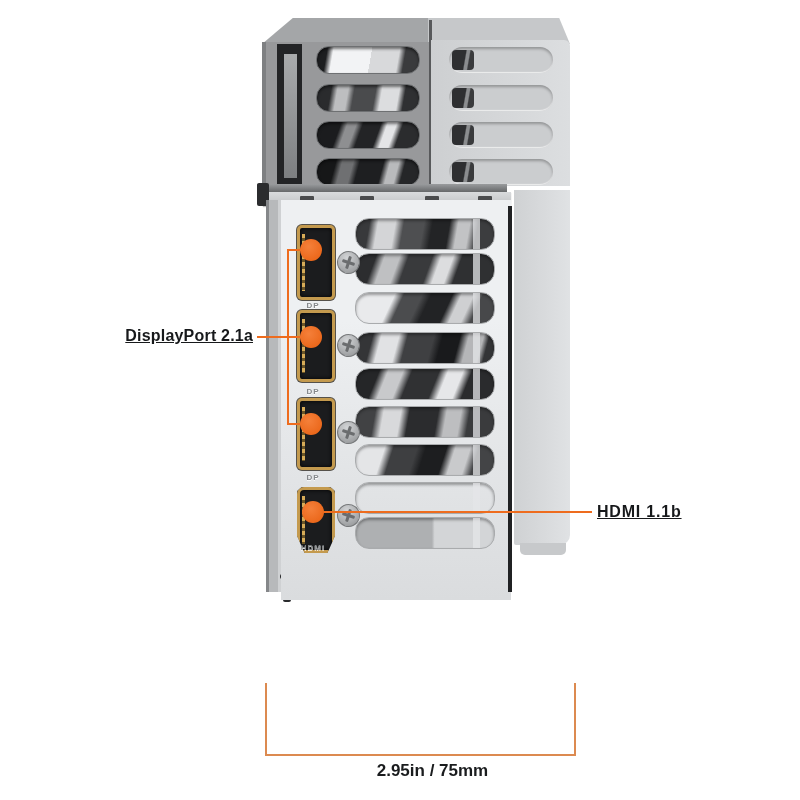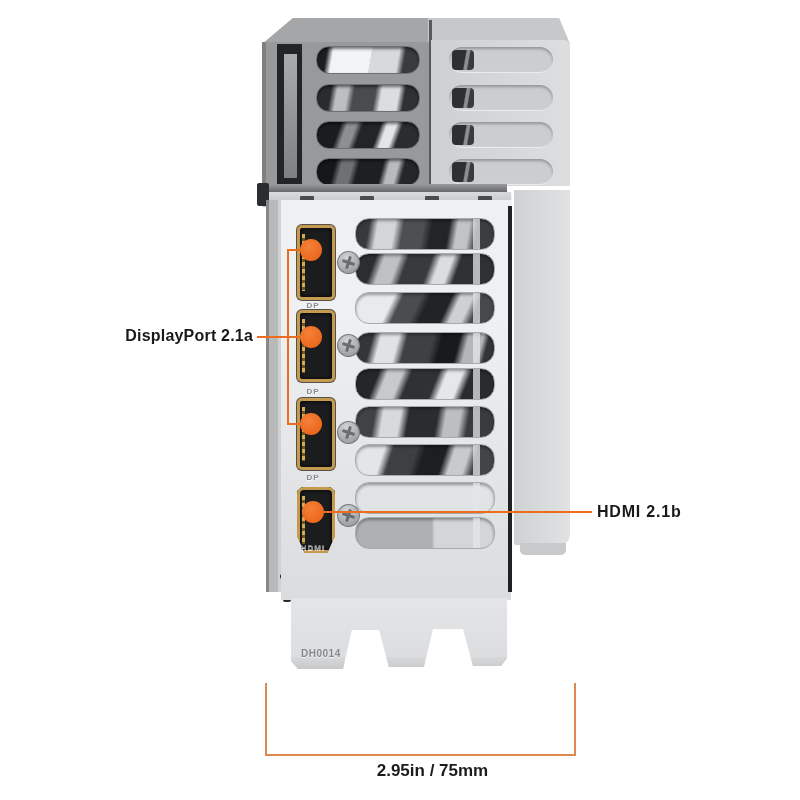--- a/index.html
+++ b/index.html
@@ -99,21 +99,21 @@
     clip-path:polygon(1.8% 0,98.7% 0,98.7% 80%,96% 90.7%,83.4% 90.7%,78.9% 41.3%,65.5% 41.3%,61.4% 92%,45.7% 92%,41.3% 42.7%,29.1% 42.7%,25.1% 94.7%,4.9% 94.7%,1.8% 84%);}
   .foot-shade{position:absolute;bottom:0;height:16px;background:linear-gradient(180deg,#d6d8da,#c2c4c6);}
   .foot-shade.f1{left:3px;width:55px;}
   .foot-shade.f2{left:96px;width:42px;}
   .foot-shade.f3{left:178px;width:42px;}
   .stamp{position:absolute;left:14px;top:50px;width:46px;font-size:10px;font-weight:bold;
     color:#85888b;letter-spacing:.5px;text-shadow:0 1px 0 rgba(255,255,255,.7);}
 
   
   .callout,.dot,.dimline{z-index:50;}
-  .callout-label{font-size:16px;font-weight:bold;color:#17191b;letter-spacing:.2px;}
+  .callout-label{font-size:16px;font-weight:bold;color:#17191b;letter-spacing:.2px;text-decoration:underline;}
   .lbl-dp{left:96px;top:327px;width:157px;text-align:right;}
   .lbl-hdmi{left:597px;top:503px;width:130px;letter-spacing:.8px;}
   .oline{background:#ee6c1e;}
   .ln-dp-h{left:257px;top:336px;width:54px;height:2px;}
   .ln-dp-v{left:287px;top:249px;width:2px;height:176px;}
   .ln-dp-t{left:287px;top:249px;width:24px;height:2px;}
   .ln-dp-b{left:287px;top:423px;width:24px;height:2px;}
   .ln-hdmi{left:313px;top:511px;width:279px;height:2px;}
   .dot{width:22px;height:22px;border-radius:50%;background:radial-gradient(circle at 40% 35%,#f5803a,#e75f10);}
   .dot.d1{left:300px;top:239px}.dot.d2{left:300px;top:326px}
@@ -184,38 +184,32 @@
 
   <div class="abs port dp1"></div>
   <div class="abs port dp2"></div>
   <div class="abs port dp3"></div>
   <div class="abs port hdmi"></div>
   <div class="abs port-label pl1">DP</div>
   <div class="abs port-label pl2">DP</div>
   <div class="abs port-label pl3">DP</div>
   <div class="abs port-label pl4">HDMI</div>
 
-  <div class="abs feet">
-    <div class="foot-shade f1"></div>
-    <div class="foot-shade f2"></div>
-    <div class="foot-shade f3"></div>
-    <div class="stamp">DH0014</div>
-  </div>
 
   <div class="abs callout callout-label lbl-dp">DisplayPort 2.1a</div>
   <div class="abs callout oline ln-dp-h"></div>
   <div class="abs callout oline ln-dp-v"></div>
   <div class="abs callout oline ln-dp-t"></div>
   <div class="abs callout oline ln-dp-b"></div>
   <div class="abs dot d1"></div>
   <div class="abs dot d2"></div>
   <div class="abs dot d3"></div>
 
   <div class="abs callout oline ln-hdmi"></div>
   <div class="abs dot d4"></div>
-  <div class="abs callout callout-label lbl-hdmi">HDMI 2.1b</div>
+  <div class="abs callout callout-label lbl-hdmi">HDMI 1.1b</div>
 
   <div class="abs dimline dim-l"></div>
   <div class="abs dimline dim-r"></div>
   <div class="abs dimline dim-h"></div>
   <div class="abs dim-text">2.95in / 75mm</div>
 
 </div>
 
 </body></html>

